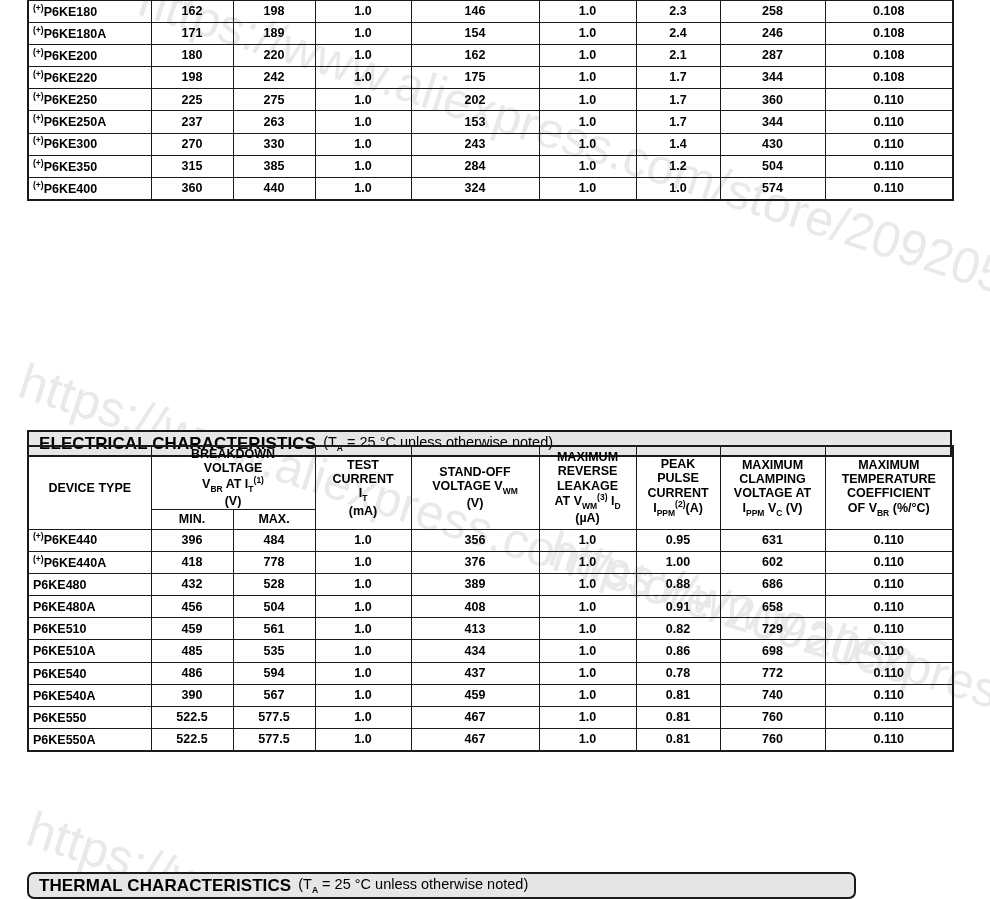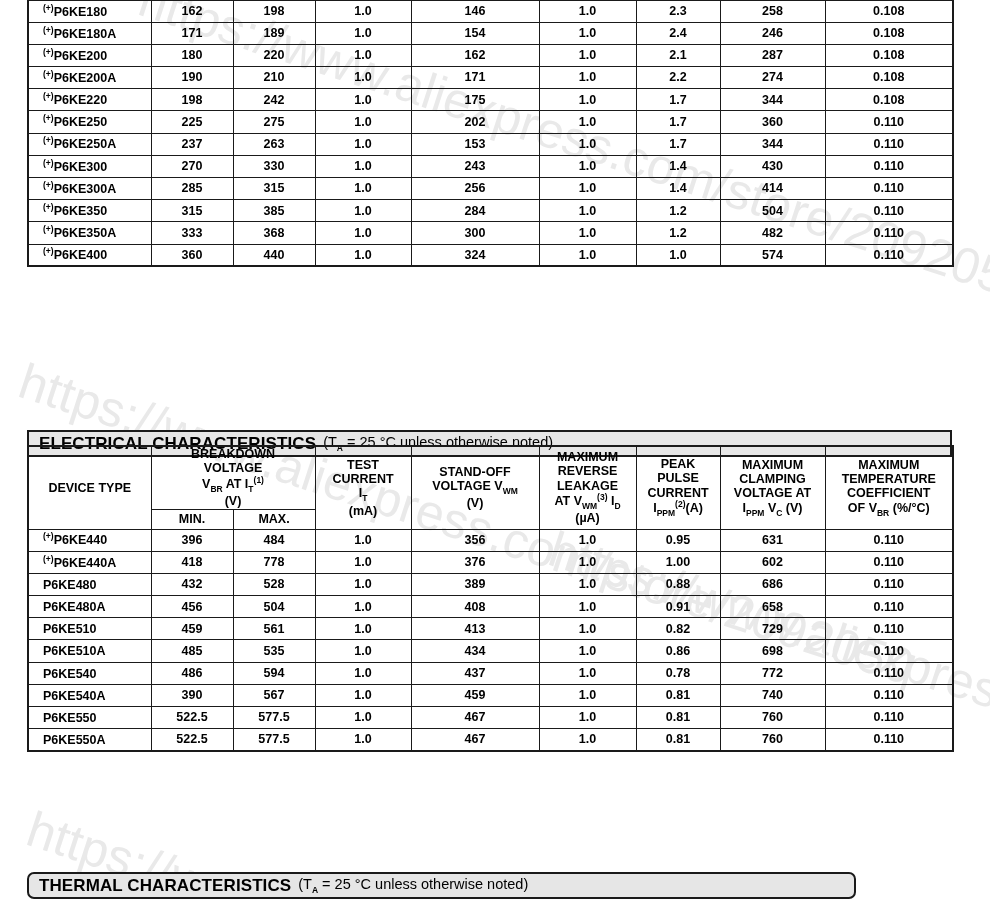--- a/index.html
+++ b/index.html
@@ -45,21 +45,21 @@
     padding:0;
     text-align:center;
     vertical-align:middle;
     font-size:12.5px;
     font-weight:bold;
     line-height:1.15;
     background:transparent;
   }
   table.dt td.dev{
     text-align:left;
-    padding-left:14px;
+    padding-left:4px;
     font-size:12.5px;
   }
   table.dt tbody tr{height:22.2px;}
   .sup{font-size:8.5px;vertical-align:super;font-weight:bold;}
   .sub{font-size:8.5px;vertical-align:sub;font-weight:bold;}
 
   
   .frame{border:2px solid #1a1a1a;}
 
   
@@ -147,31 +147,20 @@
           <td>180</td>
           <td>220</td>
           <td>1.0</td>
           <td>162</td>
           <td>1.0</td>
           <td>2.1</td>
           <td>287</td>
           <td>0.108</td>
         </tr>
         <tr>
-          <td class="dev"><span class="sup">(+)</span><span>P6KE200A</span></td>
-          <td>190</td>
-          <td>210</td>
-          <td>1.0</td>
-          <td>171</td>
-          <td>1.0</td>
-          <td>2.2</td>
-          <td>274</td>
-          <td>0.108</td>
-        </tr>
-        <tr>
           <td class="dev"><span class="sup">(+)</span><span>P6KE220</span></td>
           <td>198</td>
           <td>242</td>
           <td>1.0</td>
           <td>175</td>
           <td>1.0</td>
           <td>1.7</td>
           <td>344</td>
           <td>0.108</td>
         </tr>
@@ -202,50 +191,28 @@
           <td>270</td>
           <td>330</td>
           <td>1.0</td>
           <td>243</td>
           <td>1.0</td>
           <td>1.4</td>
           <td>430</td>
           <td>0.110</td>
         </tr>
         <tr>
-          <td class="dev"><span class="sup">(+)</span><span>P6KE300A</span></td>
-          <td>285</td>
-          <td>315</td>
-          <td>1.0</td>
-          <td>256</td>
-          <td>1.0</td>
-          <td>1.4</td>
-          <td>414</td>
-          <td>0.110</td>
-        </tr>
-        <tr>
           <td class="dev"><span class="sup">(+)</span><span>P6KE350</span></td>
           <td>315</td>
           <td>385</td>
           <td>1.0</td>
           <td>284</td>
           <td>1.0</td>
           <td>1.2</td>
           <td>504</td>
-          <td>0.110</td>
-        </tr>
-        <tr>
-          <td class="dev"><span class="sup">(+)</span><span>P6KE350A</span></td>
-          <td>333</td>
-          <td>368</td>
-          <td>1.0</td>
-          <td>300</td>
-          <td>1.0</td>
-          <td>1.2</td>
-          <td>482</td>
           <td>0.110</td>
         </tr>
         <tr>
           <td class="dev"><span class="sup">(+)</span><span>P6KE400</span></td>
           <td>360</td>
           <td>440</td>
           <td>1.0</td>
           <td>324</td>
           <td>1.0</td>
           <td>1.0</td>

